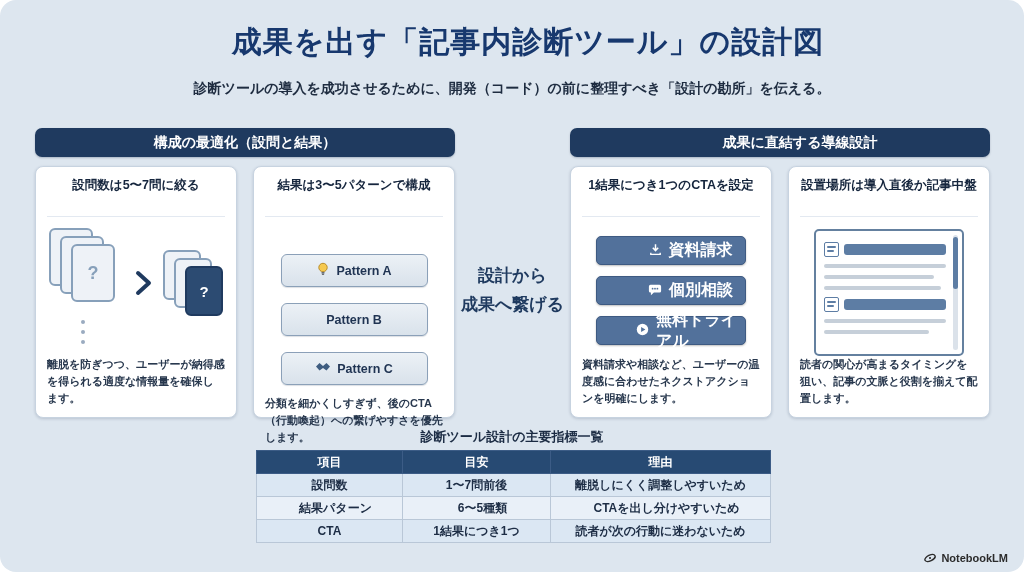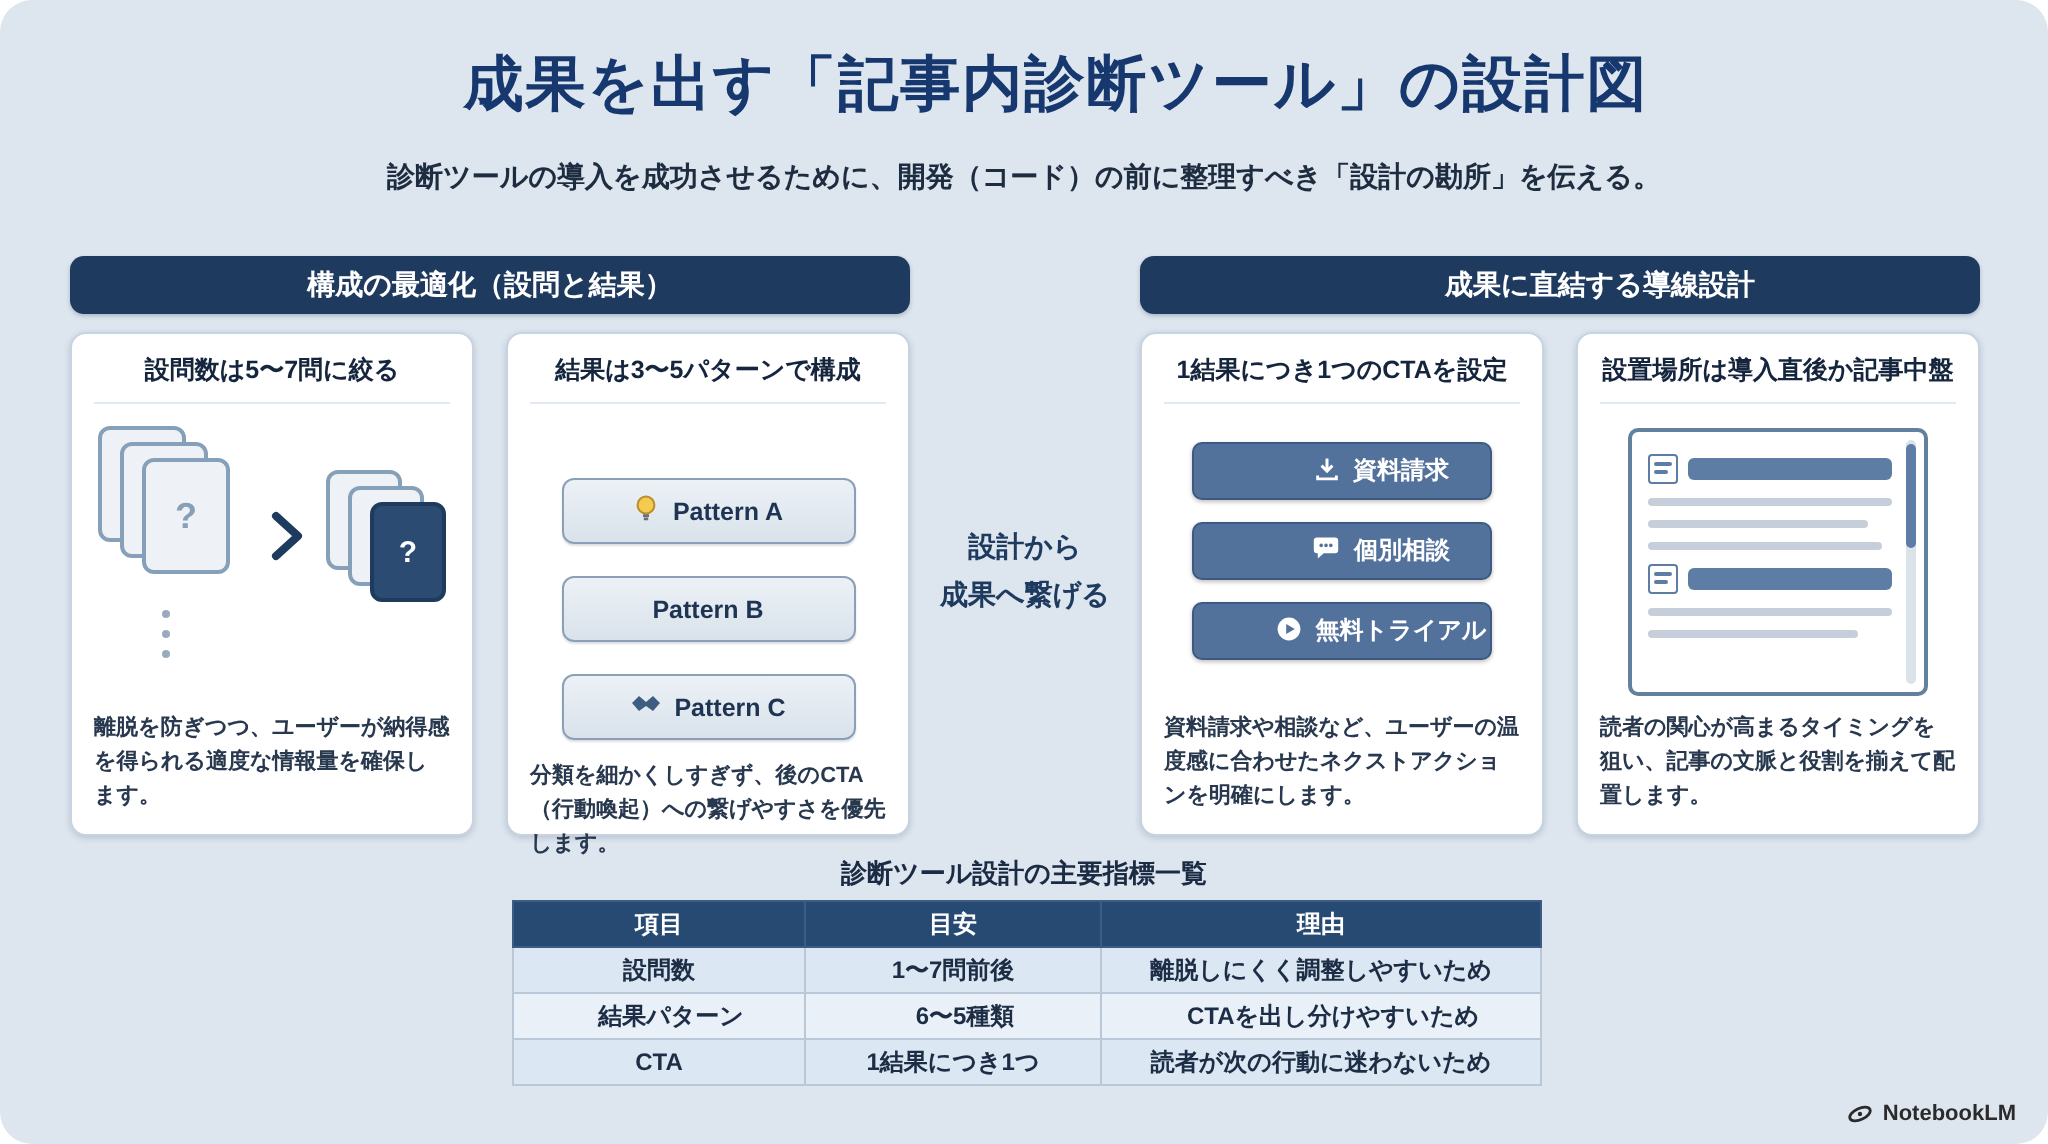--- a/index.html
+++ b/index.html
@@ -16,21 +16,21 @@
             box-shadow:0 1px 2px rgba(20,40,70,.25); }
   .banner-left { left:35px; width:420px; }
   .banner-right { left:570px; width:420px;padding-left:40px; }
 
   .card { position:absolute; top:166px; width:202px; height:252px; background:#fff;
           border:1px solid #c7d3e0; border-radius:8px; box-shadow:0 1px 3px rgba(20,40,70,.18);
           padding:10px 11px; display:flex; flex-direction:column; }
   .card1 { left:35px; } .card2 { left:253px; } .card3 { left:570px; } .card4 { left:788px; }
 
   .card-title { font-size:12.5px; font-weight:800; color:#15253d; text-align:center;
-                padding-bottom:7px; border-bottom:1px solid #e3e9f1; margin-bottom:7px; }
+                padding-bottom:22px; border-bottom:1px solid #e3e9f1; margin-bottom:7px; }
   .card-body { font-size:11px; font-weight:700; color:#28384e; line-height:1.55; margin-top:auto; }
 
   
   .q-illus { position:relative; height:134px; }
   .qcard { position:absolute; width:44px; height:58px; background:#eef2f7; border:2px solid #87a0ba;
            border-radius:6px; display:flex; align-items:center; justify-content:center;
            font-size:18px; font-weight:800; color:#87a0ba; }
   .qcard-sm { width:38px; height:50px; font-size:15px; }
   .qcard-dark { background:#2c4b72; border-color:#1f3a5f; color:#ffffff; }
   .qdot { position:absolute; width:4px; height:4px; border-radius:50%; background:#9aabc0; }
@@ -40,36 +40,36 @@
   .patterns { margin-top:14px; }
   .pattern-btn { width:147px; height:33px; margin:16px auto 10px;
                  background:linear-gradient(#ecf1f6,#d9e2eb); border:1.5px solid #8ba0b8; border-radius:6px;
                  display:flex; align-items:center; justify-content:center; gap:6px;
                  font-size:12.5px; font-weight:800; color:#1f3352; box-shadow:0 1px 1px rgba(20,40,70,.15); }
 
   
   .ctas { margin-top:12px; }
   .cta-btn { width:150px; height:29px; margin:0 auto 11px; background:#52719b; border:1px solid #3e5a82;
              border-radius:5px; display:flex; align-items:center; justify-content:center; gap:7px;
-             color:#fff; font-size:12px; font-weight:700; box-shadow:0 1px 2px rgba(0,0,0,.25);padding-left:39px; }
+             color:#fff; font-size:16px; font-weight:700; box-shadow:0 1px 2px rgba(0,0,0,.25);padding-left:39px; }
 
   
   .page-box { width:150px; height:134px; margin:5px auto 0; background:#fff; border:2px solid #64809f;
               border-radius:5px; position:relative; padding:7px 16px 7px 8px; }
   .scroll-track { position:absolute; top:4px; right:4px; bottom:4px; width:5px; background:#dbe2ea; border-radius:3px; }
   .scroll-thumb { position:absolute; top:2px; left:0; width:5px; height:52px; background:#5d7da4; border-radius:3px; }
   .pg-row { display:flex; align-items:center; gap:5px; margin:4px 0; }
   .pg-ic { width:15px; height:15px; border:1.5px solid #5d7da4; border-radius:2px; background:#fff; }
   .pg-ic-line { display:block; height:2px; background:#5d7da4; margin:2.5px 2px 0; border-radius:1px; }
   .pg-ic-line.short { width:55%; }
   .pg-bar { flex:1; height:11px; background:#5d7da4; border-radius:3px; }
   .pg-line { height:4px; background:#c6cfd9; border-radius:2px; margin:7px 0; }
 
   .connector { position:absolute; left:455px; top:262px; width:115px; text-align:center;
-               font-size:14px; font-weight:800; color:#1f3a5f; white-space:pre-line; line-height:1.7; }
+               font-size:17px; font-weight:800; color:#1f3a5f; white-space:pre-line; line-height:1.7; }
 
   .table-title { position:absolute; top:428px; left:0; width:100%; text-align:center;
                  font-size:13px; font-weight:800; color:#1b2b43; }
   table.metrics { position:absolute; left:256px; top:450px; width:514px; border-collapse:collapse;
                   table-layout:fixed; font-size:12px; }
   table.metrics th { background:#274a73; color:#fff; font-weight:700; height:23px;
                      border:1px solid #3c5c86; text-align:center; }
   table.metrics td { height:23px; text-align:center; font-weight:700; color:#1d2d45;
                      border:1px solid #b9c7d7; }
   table.metrics tr.row-a td { background:#dbe7f3; }

